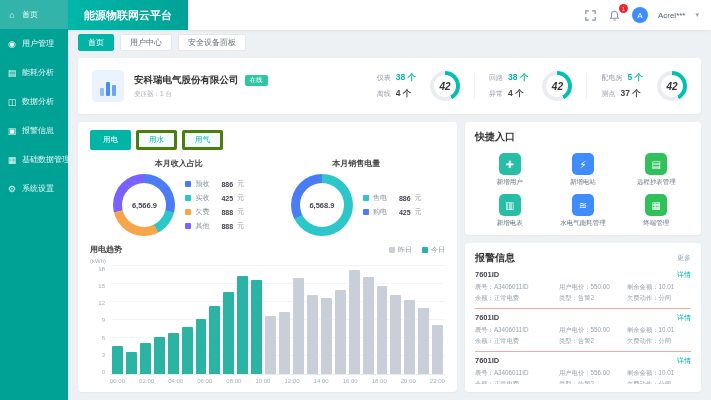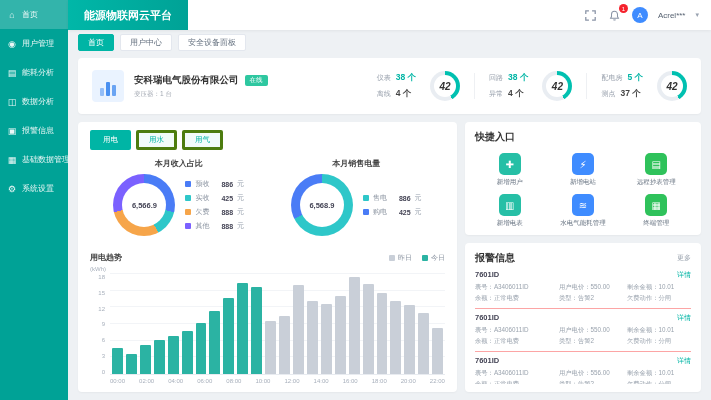--- a/index.html
+++ b/index.html
@@ -65,21 +65,21 @@
   .donut{width:62px;height:62px;border-radius:50%;display:flex;align-items:center;justify-content:center;flex-shrink:0;}
   .donut-hole{width:44px;height:44px;border-radius:50%;background:#fff;display:flex;align-items:center;justify-content:center;font-size:7.5px;font-weight:bold;color:#445;}
   .legend{display:flex;flex-direction:column;gap:4px;}
   .legend-item{display:flex;align-items:center;gap:4px;font-size:7px;cursor:pointer;}
   .legend-swatch{width:6px;height:6px;border-radius:1px;flex-shrink:0;}
   .legend-label{color:#8a93a0;min-width:22px;}
   .legend-value{font-weight:bold;color:#445;}
   .legend-unit{color:#99a2ae;}
 
   .trend{flex:1;display:flex;flex-direction:column;margin-top:8px;min-height:0;}
-  .trend-head{display:flex;align-items:center;margin-top:8px;}
+  .trend-head{display:flex;align-items:center;}
   .trend-title{font-size:8px;font-weight:bold;color:#444;}
   .trend-legend{margin-left:auto;display:flex;gap:10px;font-size:7px;color:#8a93a0;align-items:center;}
   .tl-item{display:flex;align-items:center;gap:3px;cursor:pointer;}
   .tl-swatch{width:6px;height:6px;display:inline-block;border-radius:1px;}
   .y-unit{font-size:6px;color:#a8b0bc;margin-top:3px;}
   .chart{flex:1;display:flex;margin-top:2px;min-height:0;}
   .y-axis{width:20px;display:flex;flex-direction:column;justify-content:space-between;align-items:flex-end;font-size:6px;color:#a8b0bc;padding-right:5px;flex-shrink:0;}
   .plot{flex:1;position:relative;border-bottom:1px solid #e8ebf0;}
   .gridline{position:absolute;left:0;right:0;height:1px;background:#f2f4f7;}
   .bars{position:absolute;left:0;right:0;top:0;bottom:0;display:flex;align-items:flex-end;gap:3px;padding:0 2px;}

